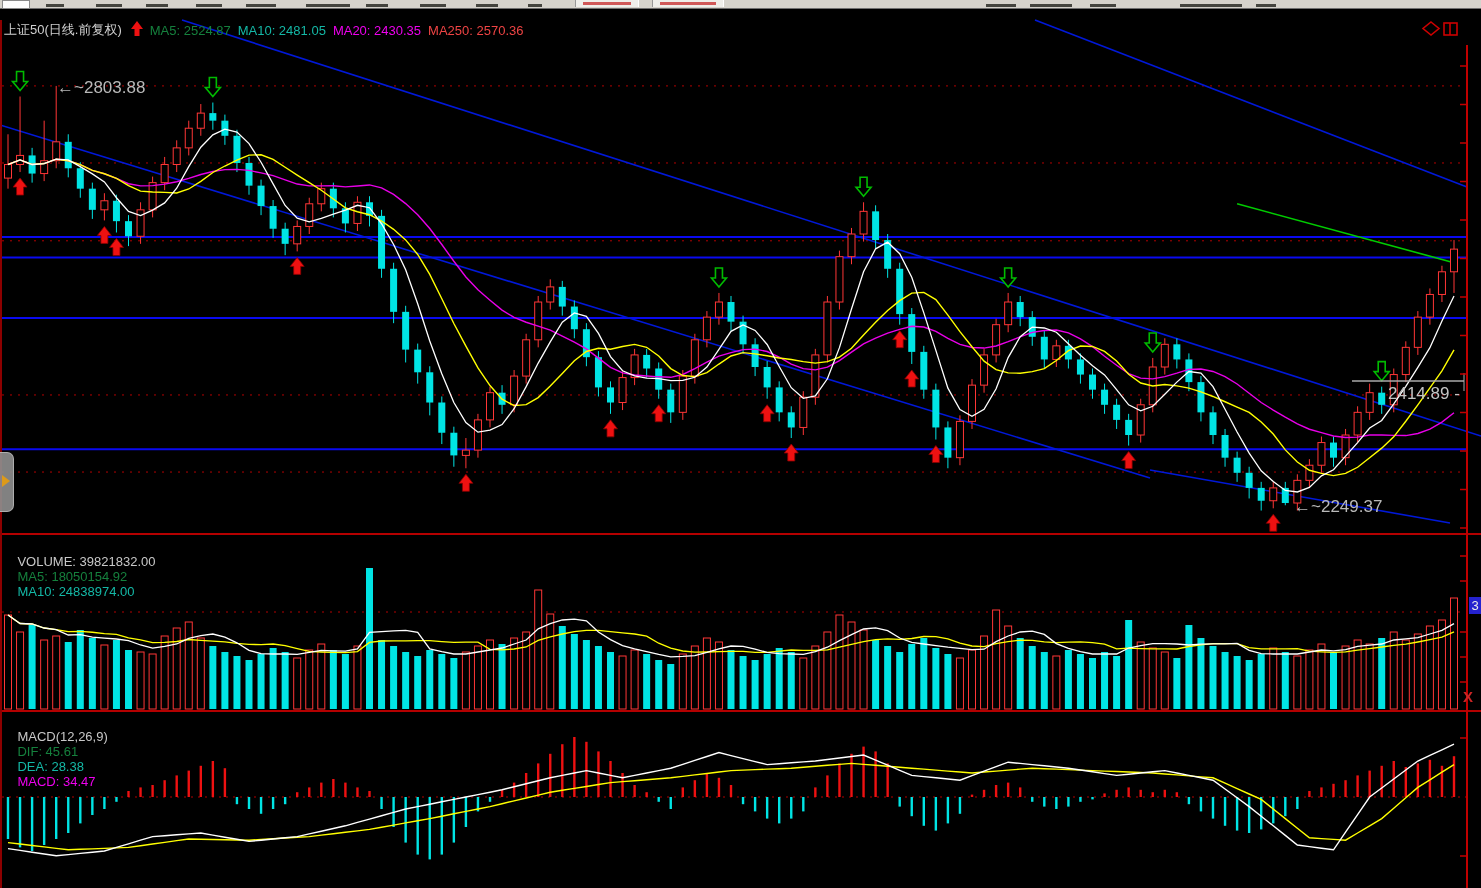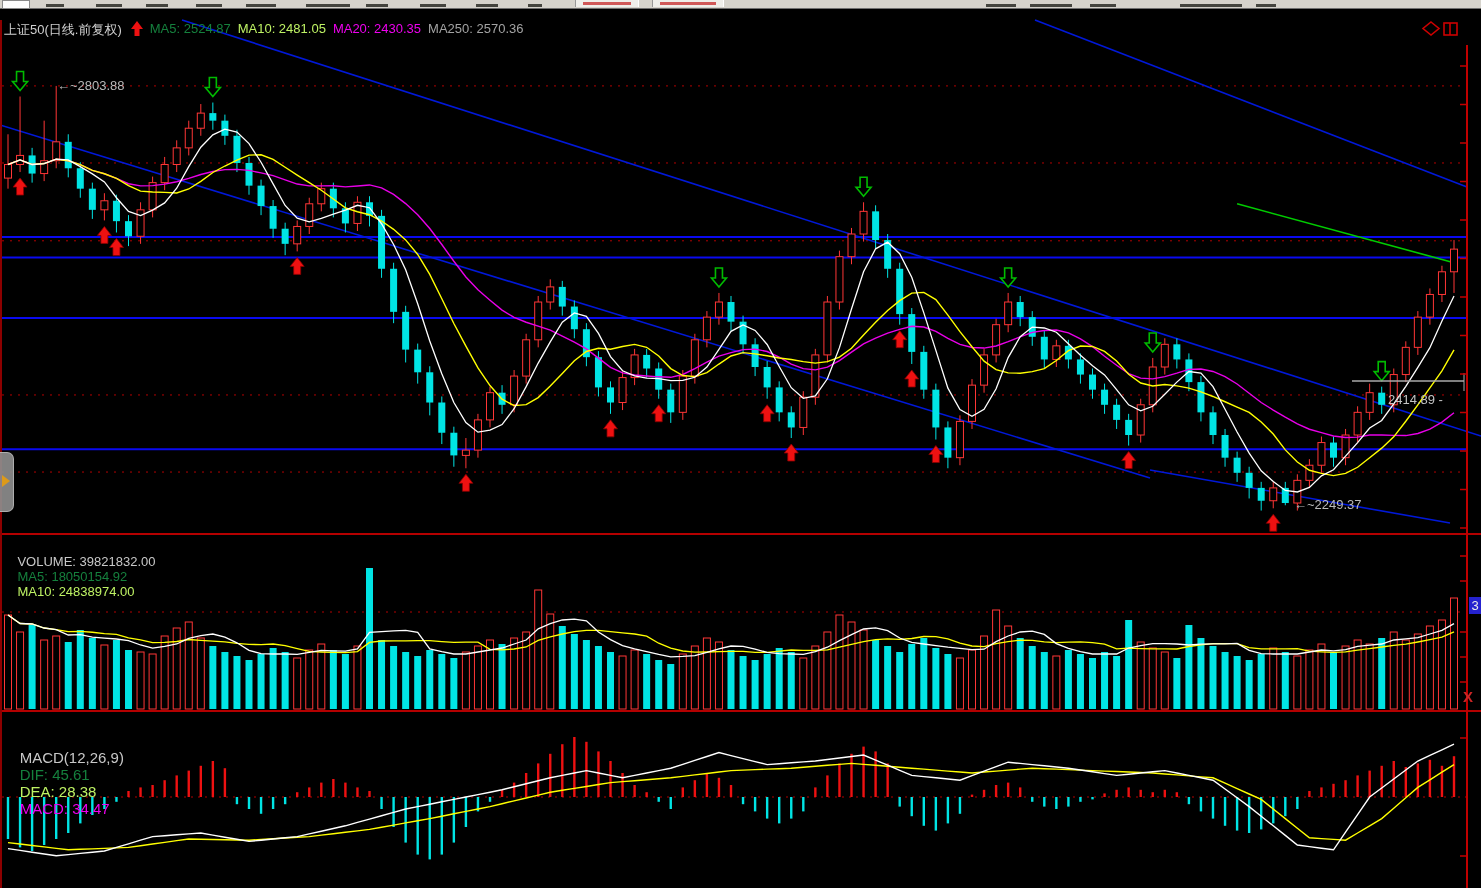--- a/index.html
+++ b/index.html
@@ -6,27 +6,27 @@
     font-family:"Liberation Sans","DejaVu Sans",sans-serif;position:relative}
   #stage{position:absolute;left:0;top:0;width:1481px;height:888px}
   svg#chart{position:absolute;left:0;top:0}
   
   .toolbar{position:absolute;left:0;top:0;width:1481px;height:8px;background:#d6d3cc;border-bottom:1px solid #6f6f6f;z-index:5}
   .tstub{position:absolute;bottom:1px;height:3px;background:#45453f}
   .twhite{position:absolute;left:2px;top:0;width:26px;height:7px;background:#fdfdfd;border:1px solid #8a8a8a}
   .tbtn{position:absolute;top:0;height:7px;background:#efeeea;border-left:1px solid #979797;border-right:1px solid #ffffff}
   .rstub{position:absolute;left:7px;right:7px;bottom:2px;height:3px;background:#d05858}
   
-  .legend{position:absolute;top:21px;left:4px;z-index:4;font-size:13px;display:flex;align-items:flex-start;white-space:pre}
+  .legend{position:absolute;top:21px;left:4px;z-index:4;font-size:13px;display:flex;align-items:center;white-space:pre}
   .legend span{margin-right:7px}
-  .c-sym{color:#cfcfcf}.c-w{color:#15803d}.c-y{color:#bef264}.c-m{color:#ee00ee}.c-g{color:#a3a3a3}.c-gray{color:#c8c8c8}
+  .c-sym{color:#cfcfcf}.c-w{color:#15803d}.c-y{color:#14b8a6}.c-m{color:#ee00ee}.c-g{color:#ef4444}.c-gray{color:#c8c8c8}
   .vol-legend{position:absolute;top:539px;left:3px;z-index:4;font-size:13px;white-space:pre}
-  .macd-legend{position:absolute;top:732px;left:3px;z-index:4;font-size:15px;white-space:pre}
+  .macd-legend{position:absolute;top:714px;left:3px;z-index:4;font-size:13px;white-space:pre}
   .vol-legend span,.macd-legend span{margin-right:8px}
-  .lbl{position:absolute;z-index:4;color:#b9b9b9;font-size:13px;white-space:pre}
+  .lbl{position:absolute;z-index:4;color:#b9b9b9;font-size:17px;white-space:pre}
   .scale3{position:absolute;left:1469px;top:597px;width:12px;height:17px;background:#2522cf;color:#eaeaea;
     font-size:13px;line-height:17px;text-align:center;z-index:4}
   .closex{position:absolute;left:1463px;top:688px;color:#cc2525;font-size:15px;font-weight:bold;z-index:4}
   .edgetab{position:absolute;left:0;top:452px;width:13px;height:58px;background:#8d8d8d;opacity:.92;
     border-radius:0 7px 7px 0;z-index:4;border:1px solid #bdbdbd;border-left:none}
   .edgetab .tri{position:absolute;left:2px;top:22px;width:0;height:0;border-left:8px solid #f0a81c;
     border-top:6px solid transparent;border-bottom:6px solid transparent}
   .arrow-ico{display:inline-block;margin:0 7px 0 2px}
 </style>
 </head>
@@ -689,21 +689,21 @@
 
   <div class="macd-legend">
     <span class="c-gray">MACD(12,26,9)</span>
     <span class="c-w">DIF: 45.61</span>
     <span class="c-y">DEA: 28.38</span>
     <span class="c-m">MACD: 34.47</span>
   </div>
 
   <div class="lbl" style="left:57px;top:78px">←~2803.88</div>
   <div class="lbl" style="left:1294px;top:497px">←~2249.37</div>
-  <div class="lbl" style="left:1388px;top:392px;color:#c4c4c4">2414.89 -</div>
+  <div class="lbl" style="left:1388px;top:384px;color:#c4c4c4">2414.89 -</div>
 
   <div class="scale3">3</div>
   <div class="closex">X</div>
 
   <div class="edgetab">
     <span class="tri"></span>
   </div>
 </div>
 
 </body></html>

